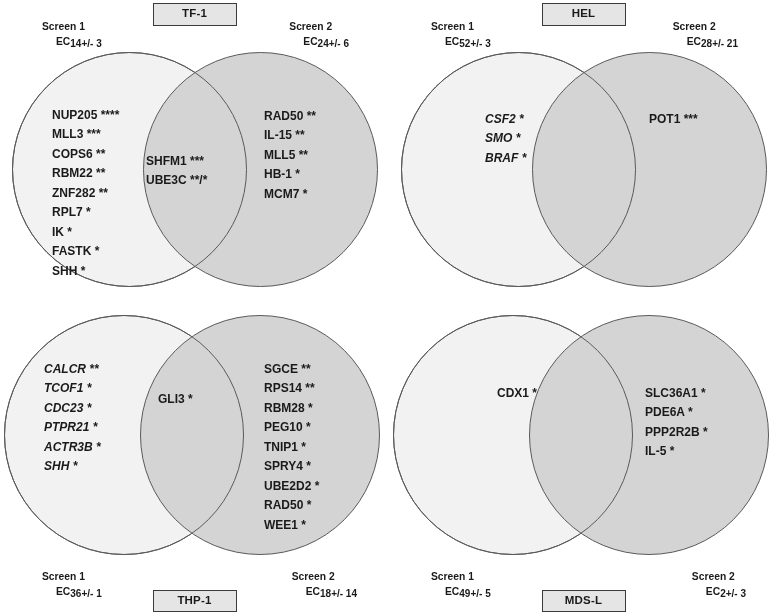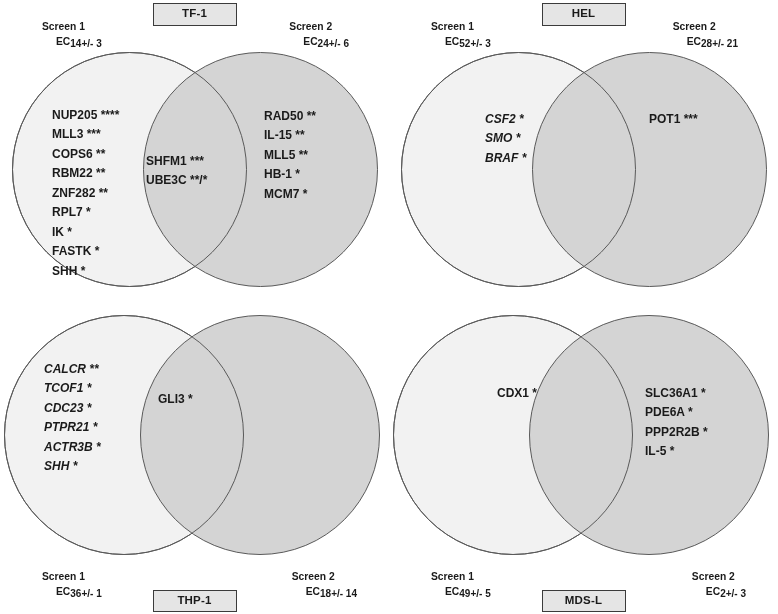--- a/index.html
+++ b/index.html
@@ -222,20 +222,31 @@
         <div>CALCR **</div>
         <div>TCOF1 *</div>
         <div>CDC23 *</div>
         <div>PTPR21 *</div>
         <div>ACTR3B *</div>
         <div>SHH *</div>
       </div>
     <div class="gene-list" id="thp1-mid">
         <div>GLI3 *</div>
       </div>
+    <div class="gene-list" id="thp1-right">
+        <div>SGCE **</div>
+        <div>RPS14 **</div>
+        <div>RBM28 *</div>
+        <div>PEG10 *</div>
+        <div>TNIP1 *</div>
+        <div>SPRY4 *</div>
+        <div>UBE2D2 *</div>
+        <div>RAD50 *</div>
+        <div>WEE1 *</div>
+      </div>
 
     <div class="caption cap-bl">
       <div>Screen 1</div>
       <div class="ec-line"><span>EC</span><sub><span>36</span><span>+/- 1</span></sub></div>
     </div>
     <div class="caption cap-br">
       <div>Screen 2</div>
       <div class="ec-line"><span>EC</span><sub><span>18</span><span>+/- 14</span></sub></div>
     </div>
 

